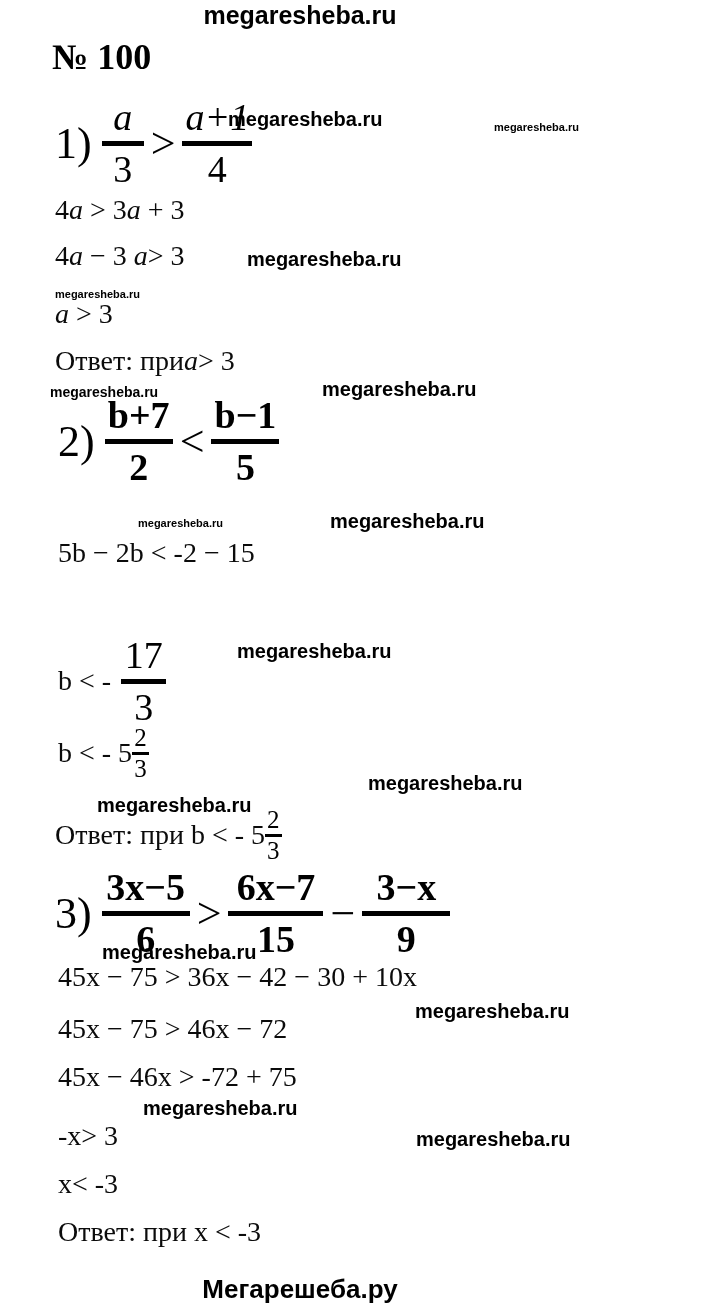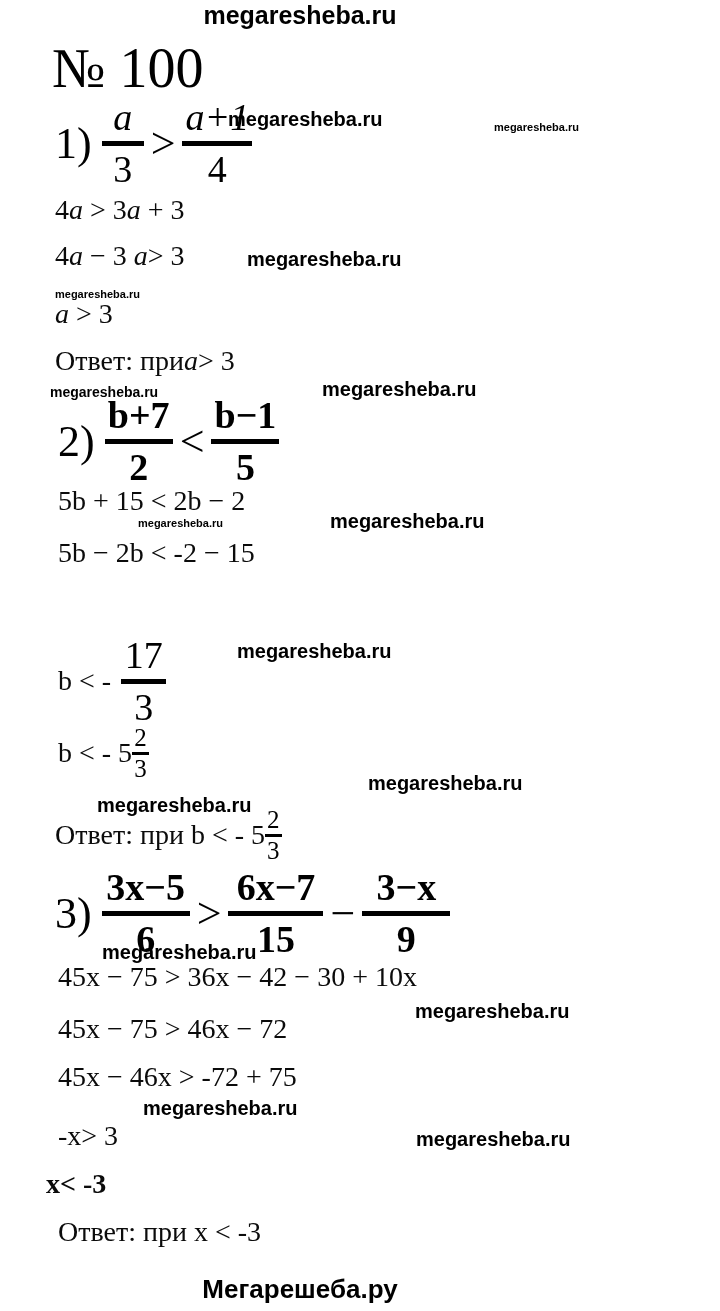--- a/index.html
+++ b/index.html
@@ -19,21 +19,21 @@
   .frac.small .bar{height:3px;margin:2px 0;}
   .mw42{min-width:42px;} .mw68{min-width:68px;justify-content:space-between;} .mw45{min-width:45px;}
   .mw88{min-width:88px;} .mw95{min-width:95px;}
   .wm{font-family:"Liberation Sans", sans-serif;font-weight:700;color:#000;z-index:5;}
   .wm-lg{font-size:20px;}
   .wm-sm{font-size:14px;}
   .wm-xs{font-size:11px;}
   .wm-top{left:0;right:0;top:1px;text-align:center;font-size:25px;}
   .footer{left:0;right:0;top:1274px;text-align:center;font-size:26px;
           font-family:"Liberation Sans", sans-serif;font-weight:700;}
-  .pnum{left:52px;top:36px;font-size:56px;font-weight:400;}
+  .pnum{left:52px;top:36px;font-size:36px;font-weight:700;}
 </style>
 </head>
 <body>
 
 <div class="page">
 
   <div class="abs wm wm-top">megaresheba.ru</div>
 
   <div class="abs pnum">№ 100</div>
 
@@ -74,21 +74,20 @@
       <span class="den bd">2</span>
     </span>
     <span class="op">&lt;</span>
     <span class="frac mw68">
       <span class="num bd">b−1</span>
       <span class="bar"></span>
       <span class="den bd">5</span>
     </span>
   </div>
 
-  <div class="abs math" style="left:58px;top:487px;">5b + 15 &lt; 2b − 2</div>
   <div class="abs wm wm-xs" style="left:138px;top:517px;">megaresheba.ru</div>
   <div class="abs wm wm-lg" style="left:330px;top:510px;">megaresheba.ru</div>
 
   <div class="abs math" style="left:58px;top:539px;">5b − 2b &lt; -2 − 15</div>
 
   <div class="abs wm wm-lg" style="left:237px;top:640px;">megaresheba.ru</div>
   <div class="abs row" style="left:58px;top:636px;">
     <span class="math">b &lt; -</span>
     <span class="frac mw45" style="margin-left:10px;">
       <span class="num">17</span>
@@ -142,19 +141,19 @@
   <div class="abs math" style="left:58px;top:963px;">45x − 75 &gt; 36x − 42 − 30 + 10x</div>
   <div class="abs wm wm-lg" style="left:415px;top:1000px;">megaresheba.ru</div>
 
   <div class="abs math" style="left:58px;top:1015px;">45x − 75 &gt; 46x − 72</div>
   <div class="abs math" style="left:58px;top:1063px;">45x − 46x &gt; -72 + 75</div>
   <div class="abs wm wm-lg" style="left:143px;top:1097px;">megaresheba.ru</div>
 
   <div class="abs math" style="left:58px;top:1122px;text-align:center;">-x&gt; 3</div>
   <div class="abs wm wm-lg" style="left:416px;top:1128px;">megaresheba.ru</div>
 
-  <div class="abs math" style="left:46px;top:1170px;font-weight:bold;">x&lt; -3</div>
+  <div class="abs math" style="left:58px;top:1170px;">x&lt; -3</div>
 
   <div class="abs math" style="left:58px;top:1218px;">Ответ: при x &lt; -3</div>
 
   <div class="abs footer">Мегарешеба.ру</div>
 
 </div>
 
 </body></html>

